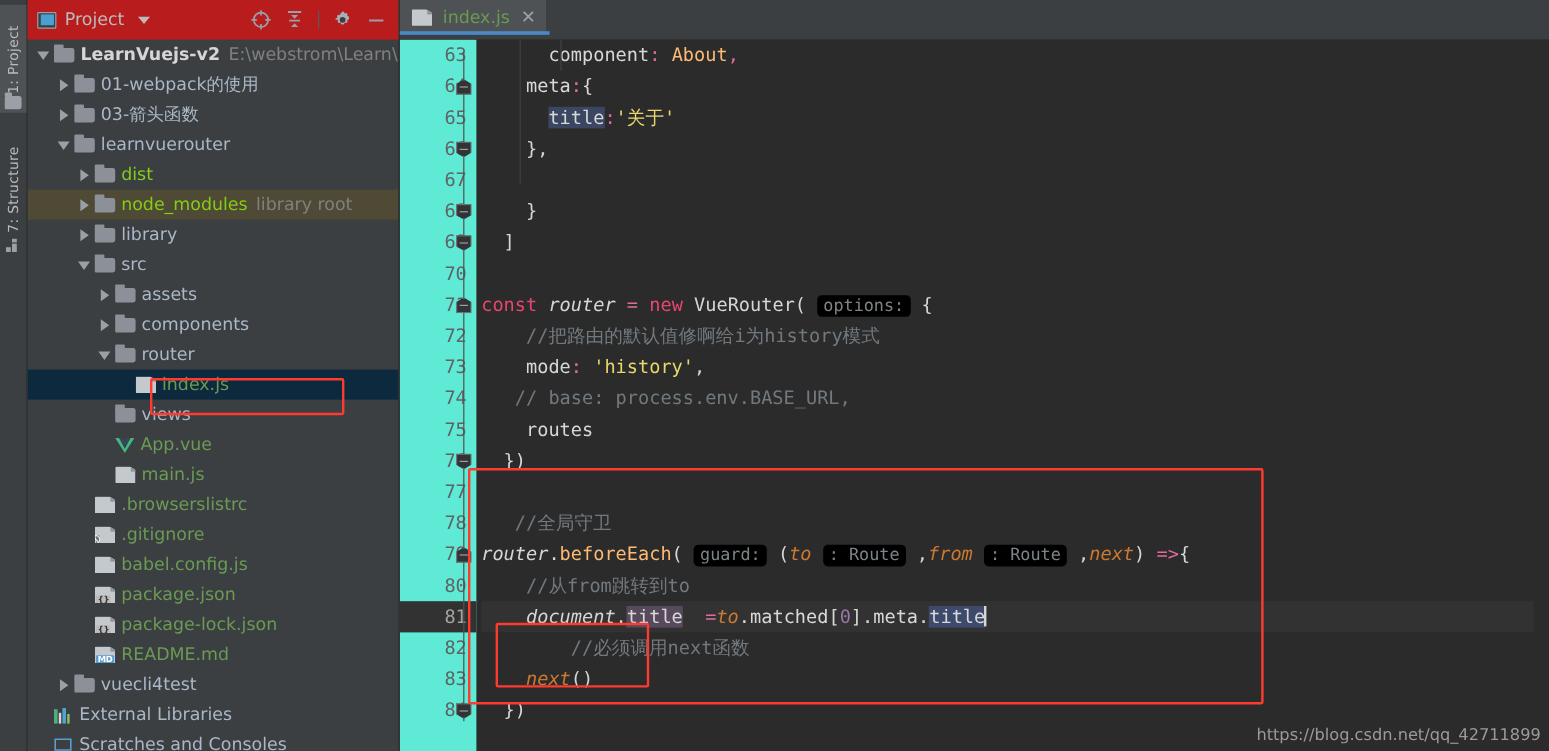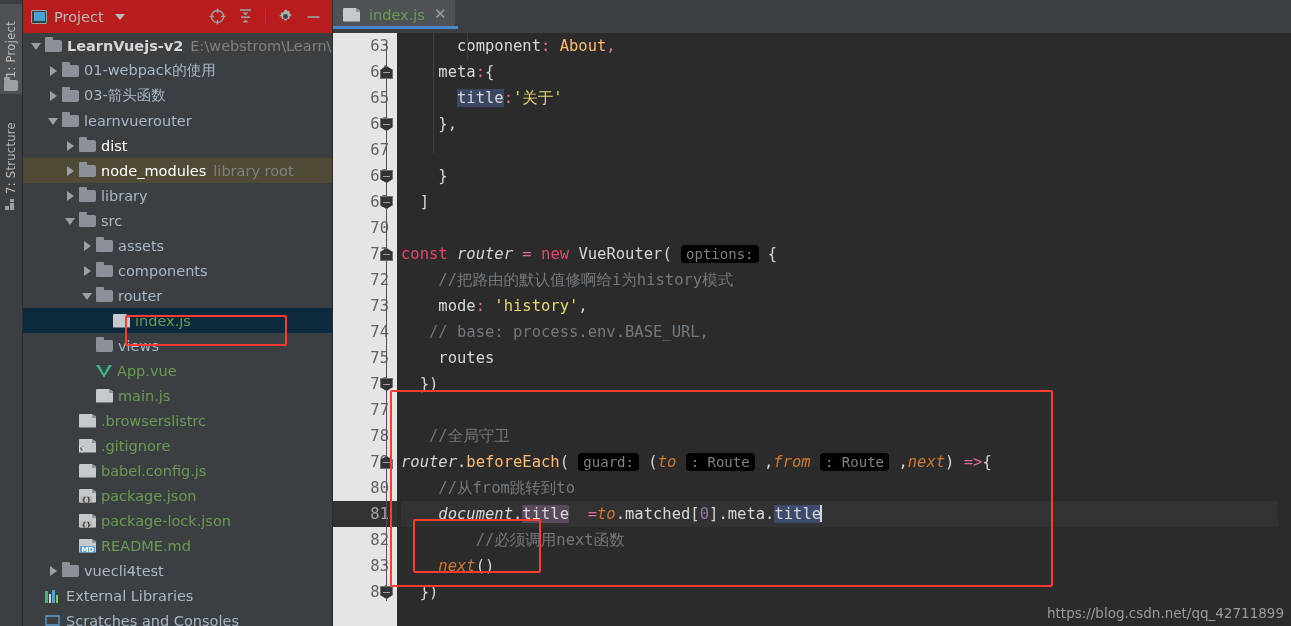--- a/index.html
+++ b/index.html
@@ -87,21 +87,21 @@
   .ico.file:before{content:"";position:absolute;right:0;top:0;width:4px;height:4px;background:#8e9498;}
   .badge{
     position:absolute;left:1px;bottom:-2px;font-size:7px;line-height:7px;
     padding:1px 1.5px;border-radius:1px;color:#2b2b2b;font-weight:bold;
     font-family:"DejaVu Sans","Liberation Sans",sans-serif;letter-spacing:-.3px;
   }
   .badge.js{background:#fdba74;margin-left:39px;}
   .badge.md{background:#5a9fd4;color:#fff;}
   .lbl{color:#a9b7c6;}
   .lbl.green{color:#6a9a54;}
-  .lbl.olive{color:#ffffff;}
+  .lbl.olive{color:#84cc16;}
   .lbl.bold{font-weight:bold;color:#d6d6d6;}
   .lbl.dim{color:#808080;font-weight:normal;}
   .row.selected{background:#0d293e;}
   .row.libhl{background:#4e4a35;}
   .vue-ico{
     width:16px;height:14px;flex:0 0 16px;margin-right:5px;position:relative;
   }
   .extlib-ico{width:16px;height:14px;flex:0 0 16px;margin-right:5px;position:relative;}
   .extlib-ico i{position:absolute;bottom:0;width:2.5px;display:block;}
 
@@ -120,21 +120,21 @@
   .tab{
     height:29px;display:flex;align-items:center;gap:6px;padding:0 9px 0 10px;
     background:#4e5254;font-size:14.5px;position:relative;cursor:pointer;
   }
   .tab .tname{color:#6a9a54;}
   .tab .tclose{color:#9aa0a6;font-size:15px;margin-left:3px;line-height:1;}
   .tab-underline{position:absolute;left:0;bottom:0;height:3px;width:125px;background:#4a88c7;}
 
   .editor-body{flex:1;position:relative;overflow:hidden;background:#2b2b2b;display:flex;}
   .gutter{
-    width:64px;flex:0 0 64px;background:#e5e5e5;position:relative;
+    width:64px;flex:0 0 64px;background:#5eead4;position:relative;
     font-family:"DejaVu Sans Mono","Liberation Mono",monospace;
   }
   .gutter .gl{
     height:26px;line-height:26px;text-align:right;padding-right:8px;
     color:#606366;font-size:15.5px;box-sizing:border-box;
   }
   .gutter .gl.cur{color:#a4a3a0;background:#323232;}
   .foldcol{
     position:absolute;right:0;top:0;width:20px;height:100%;
   }

